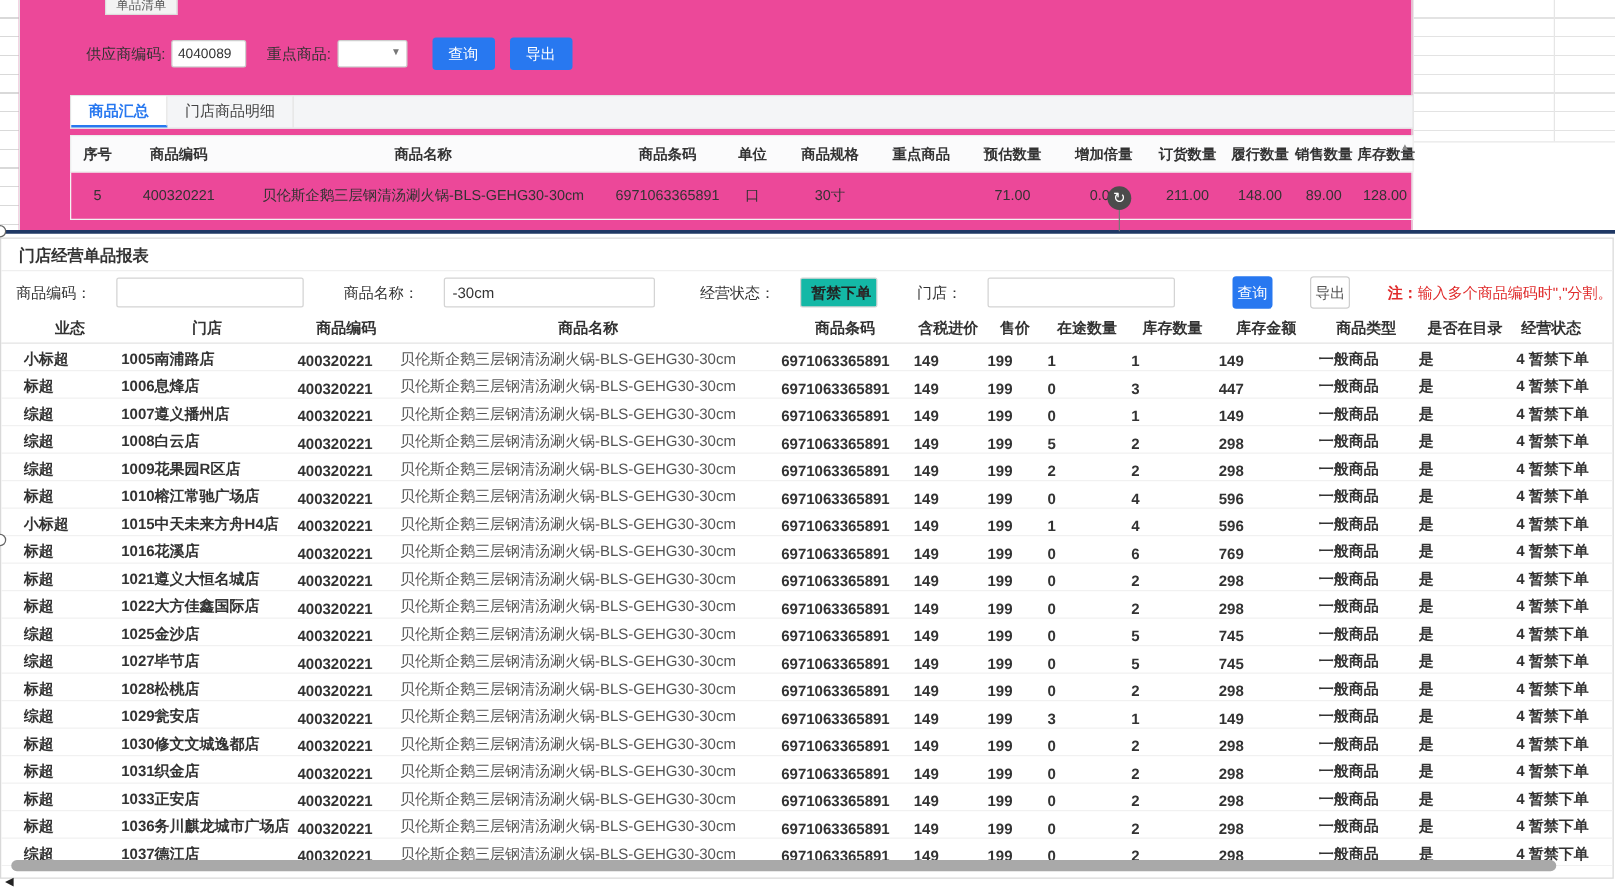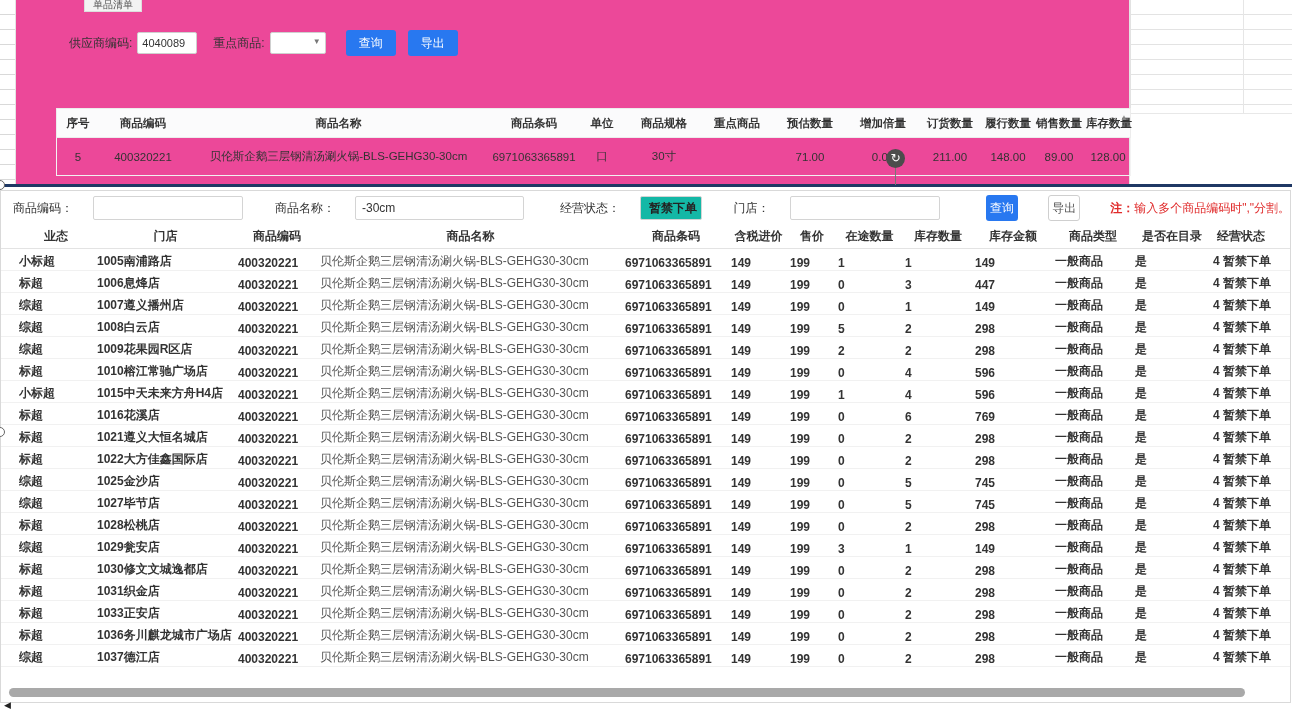--- a/index.html
+++ b/index.html
@@ -108,20 +108,24 @@
       <span class="t-label">供应商编码:</span>
       <input class="t-input" value="4040089" style="">
       <span class="t-label ml16">重点商品:</span>
       <div class="t-select">
         <span class="arrow">▼</span>
       </div>
       <button class="btn-blue first">查询</button>
       <button class="btn-blue">导出</button>
     </div>
 
+    <div class="t-tabs">
+      <div class="t-tab active">商品汇总</div>
+      <div class="t-tab">门店商品明细</div>
+    </div>
 
     <div class="tt">
       <div class="tt-head" id="tt-head">
         <span class="tt-up">▲</span>
       <div class="tt-cell c0">序号</div>
           <div class="tt-cell c1">商品编码</div>
           <div class="tt-cell c2">商品名称</div>
           <div class="tt-cell c3">商品条码</div>
           <div class="tt-cell c4">单位</div>
           <div class="tt-cell c5">商品规格</div>
@@ -153,20 +157,21 @@
     </div>
   </div>
 
   <div class="divider"></div>
   <span class="handle-circle hc1"></span>
   <span class="handle-circle hc2"></span>
   <div class="marker">↻</div>
   <div class="marker-line"></div>
 
   <div class="bottom-panel">
+    <div class="bp-title">门店经营单品报表</div>
 
     <div class="bp-filters">
       <span class="bp-label">商品编码：</span>
       <input class="bp-input" value="" style="">
       <span class="bp-label ml16">商品名称：</span>
       <input class="bp-input name" value="-30cm" style="">
       <span class="bp-label ml20">经营状态：</span>
       <div class="bp-select">
         <span>暂禁下单</span>
         <span class="arrow">▼</span>

